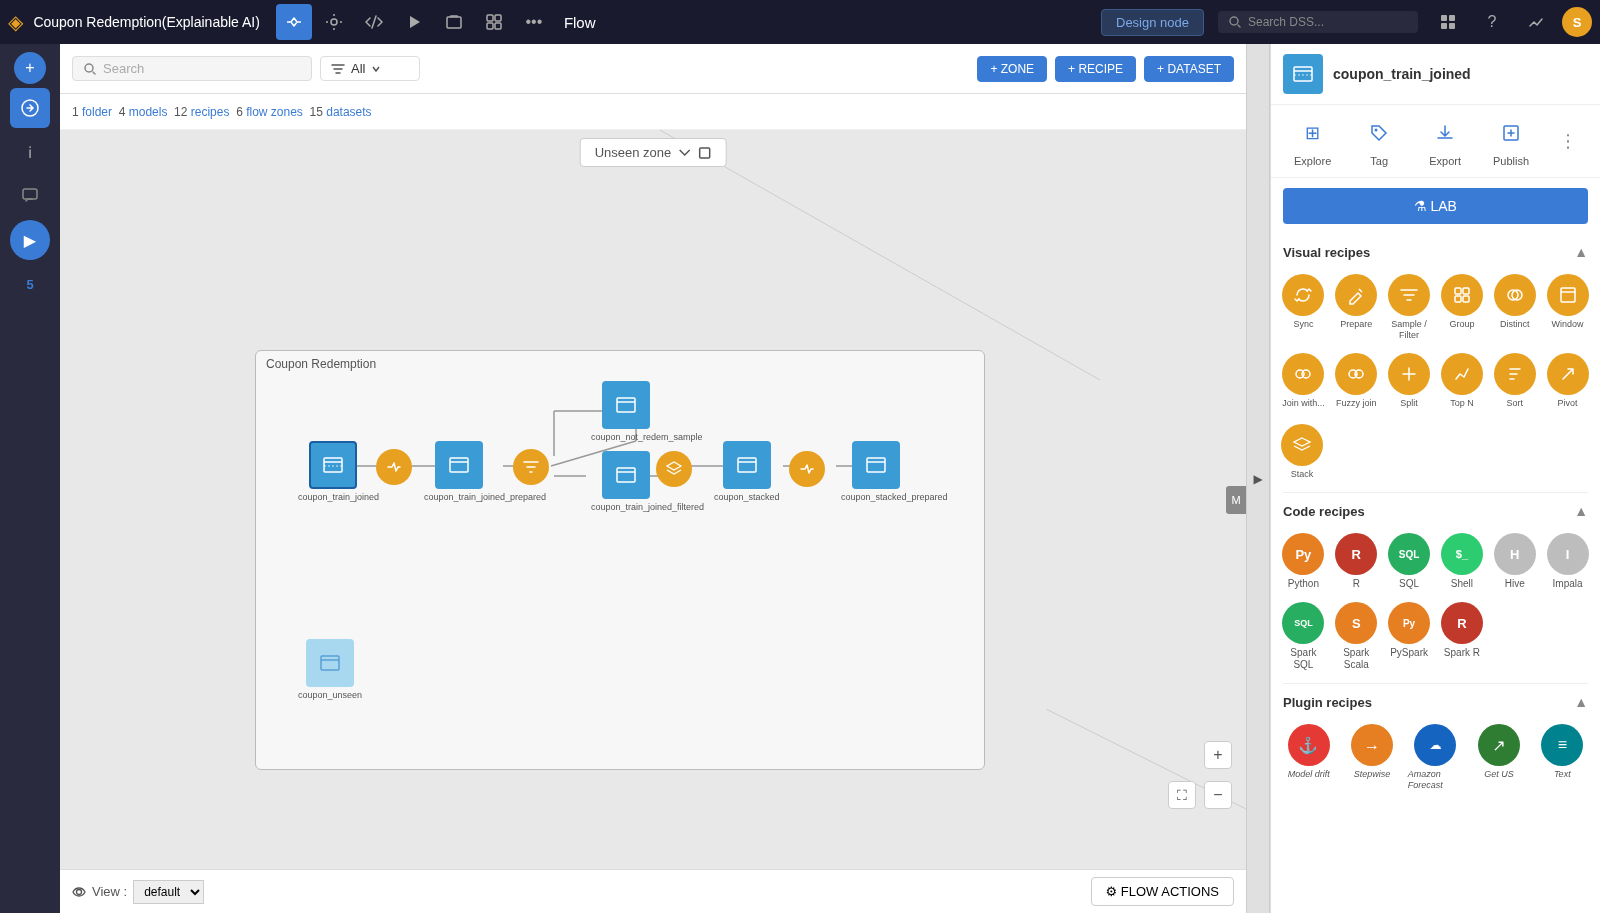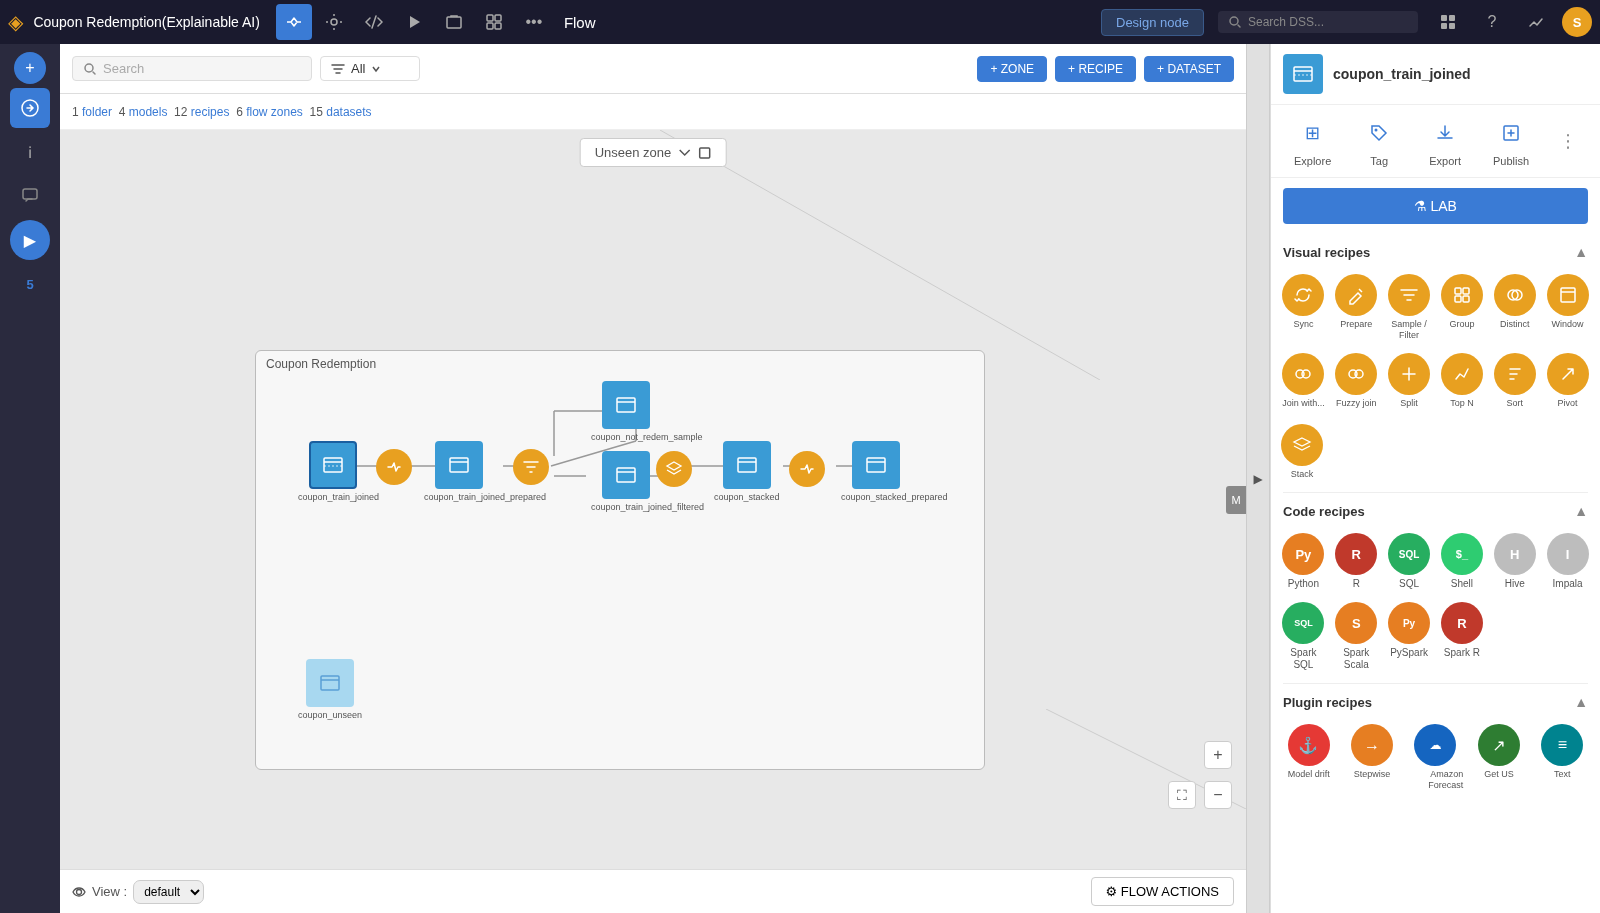--- a/index.html
+++ b/index.html
@@ -107,21 +107,21 @@
       width: 36px; height: 36px; border-radius: 50%; background: #e8a020;
       display: flex; align-items: center; justify-content: center; color: #fff; font-size: 16px;
     }
 
     
     .flow-bottom { 
       height: 44px; background: #fff; border-top: 1px solid #ddd;
       display: flex; align-items: center; padding: 0 12px; gap: 8px;
     }
     .view-select { display: flex; align-items: center; gap: 6px; font-size: 13px; color: #555; }
-    .view-select select { border: 1px solid #ccc; border-radius: 7px; padding: 3px 6px; font-size: 12px; }
+    .view-select select { border: 1px solid #ccc; border-radius: 0; padding: 3px 6px; font-size: 12px; }
     .flow-actions-btn {
       margin-left: auto; background: #fff; border: 1px solid #ccc; border-radius: 4px;
       padding: 6px 14px; font-size: 13px; cursor: pointer; display: flex; align-items: center; gap: 6px;
     }
     .zoom-btn {
       width: 28px; height: 28px; background: #fff; border: 1px solid #ccc; border-radius: 4px;
       display: flex; align-items: center; justify-content: center; cursor: pointer; font-size: 16px; color: #555;
     }
     .fullscreen-btn {
       position: absolute; bottom: 55px; right: 45px;
@@ -213,21 +213,21 @@
     }
     .plugin-item .plugin-icon {
       width: 42px; height: 42px; border-radius: 50%; display: flex; align-items: center; justify-content: center;
       font-size: 16px; color: #fff;
     }
     .plugin-icon.red { background: #e53935; }
     .plugin-icon.orange-p { background: #e67e22; }
     .plugin-icon.blue-p { background: #1565c0; }
     .plugin-icon.green-p { background: #2e7d32; }
     .plugin-icon.teal { background: #00838f; }
-    .plugin-item .plugin-name { font-size: 9px; color: #555; text-align: right; line-height: 1.2; }
+    .plugin-item .plugin-name { font-size: 9px; color: #555; text-align: left; line-height: 1.2; font-style: italic; }
 
     
     .panel-nav-arrow {
       width: 24px; background: #e0e0e0; display: flex; align-items: center; justify-content: center;
       cursor: pointer; color: #555; font-size: 12px; border-left: 1px solid #ccc; border-right: 1px solid #ccc;
     }
 
     .toolbar-stats-row {
       display: flex; align-items: center; width: 100%; height: 36px;
       padding: 0 12px; font-size: 12px; color: #666; gap: 4px;
@@ -506,21 +506,21 @@
         <div class="dataset-node" style="left:585px;top:90px;">
           <div class="node-box">
             <svg width="24" height="24" viewBox="0 0 24 24" fill="none">
                 <rect x="3" y="5" width="18" height="14" rx="1" stroke="#fff" stroke-width="1.5"></rect>
                 <path d="M3 9h18" stroke="#fff" stroke-width="1.5"></path>
               </svg>
           </div>
           <div class="node-label">coupon_stacked_prepared</div>
         </div>
 
-        <div class="dataset-node" style="left:42px;top:308px;">
+        <div class="dataset-node" style="left:42px;top:288px;">
           <div class="node-box light">
             <svg width="24" height="24" viewBox="0 0 24 24" fill="none">
                 <rect x="3" y="5" width="18" height="14" rx="1" stroke="#5a9fd5" stroke-width="1.5"></rect>
                 <path d="M3 9h18" stroke="#5a9fd5" stroke-width="1.5"></path>
               </svg>
           </div>
           <div class="node-label">coupon_unseen</div>
         </div>
 
       </div>

